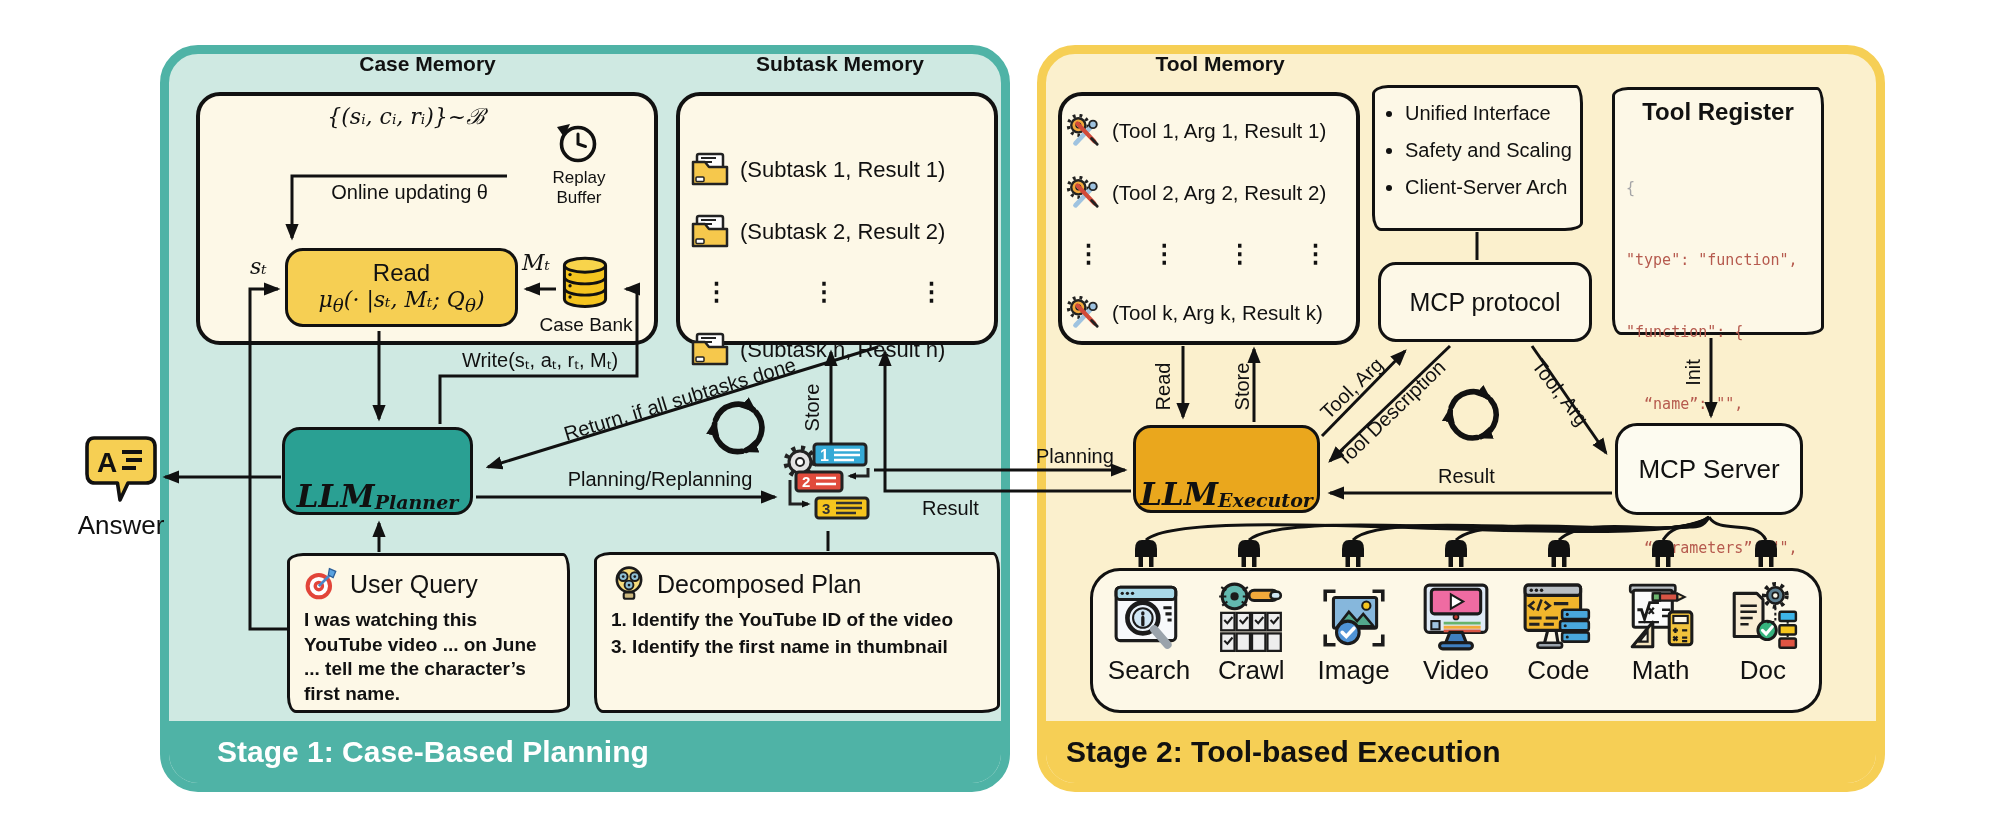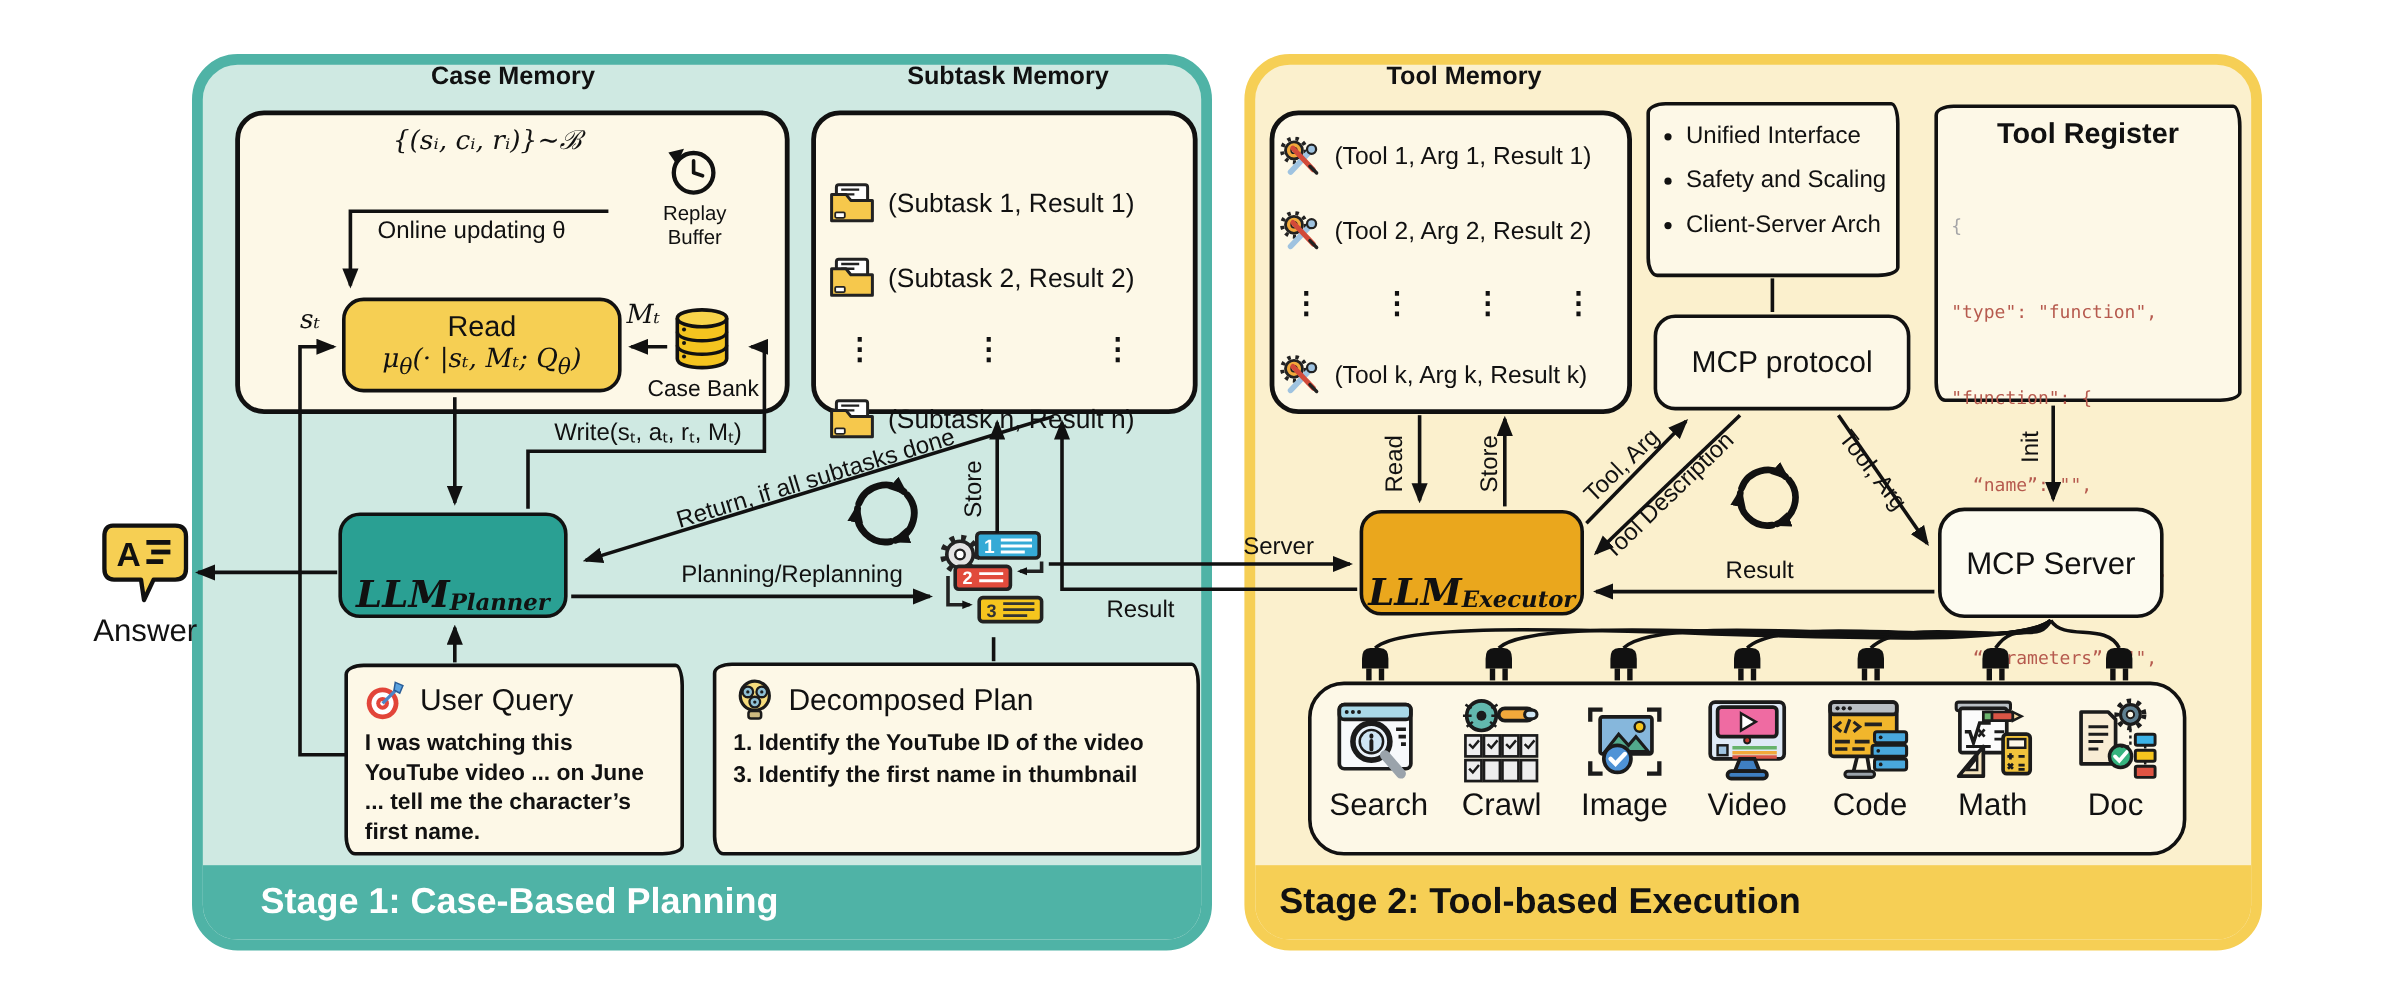--- a/index.html
+++ b/index.html
@@ -65,21 +65,21 @@
     <div class="panel-footer footer2">
         <span>Stage 2: Tool-based Execution</span>
       </div>
   </div>
 
   <div class="abs content panel-title" style="left:290px;top:52px;width:275px;">Case Memory</div>
   <div class="abs content panel-title" style="left:700px;top:52px;width:280px;">Subtask Memory</div>
 
   <div class="membox content" style="left:196px;top:92px;width:462px;height:253px;"></div>
   <div class="abs content serifmath" style="left:296px;top:100px;width:220px;text-align:center;font-size:22px;">{(sᵢ, cᵢ, rᵢ)}~ℬ</div>
-  <div class="abs content" style="left:298px;top:181px;width:190px;text-align:center;font-size:20px;">Online updating θ</div>
+  <div class="abs content" style="left:298px;top:181px;width:190px;text-align:right;font-size:20px;">Online updating θ</div>
 
   <div class="abs content" style="left:549px;top:114px;">
     <svg width="56" height="56" viewBox="0 0 56 56">
       <circle cx="29" cy="30" r="16.5" fill="none" stroke="#111" stroke-width="3.6"></circle>
       <path d="M29 30 V20 M29 30 L36.5 32.5" stroke="#111" stroke-width="3" stroke-linecap="round" fill="none"></path>
       <polygon points="8,13 21,10 15,23" fill="#111"></polygon>
     </svg>
   </div>
   <div class="abs content" style="left:538px;top:168px;width:82px;text-align:center;font-size:17px;line-height:1.15;white-space:pre-line;">Replay
 Buffer</div>
@@ -306,21 +306,21 @@
       <li>Unified Interface</li>
       <li>Safety and Scaling</li>
       <li>Client-Server Arch</li>
     </ul>
   </div>
 
   <div class="roundbox content" style="left:1378px;top:262px;width:214px;height:80px;background:#fdf8e7;font-size:25px;">
     <span>MCP protocol</span>
   </div>
 
-  <div class="wavy content" style="left:1612px;top:87px;width:256px;height:248px;">
+  <div class="wavy content" style="left:1612px;top:87px;width:212px;height:248px;">
     <div style="text-align:center;font-weight:700;font-size:24px;padding-top:8px;">Tool Register</div>
   </div>
   <div class="code content" style="left:1626px;top:128px;">
     <div class="muted">{</div>
     <div>"type": "function",</div>
     <div>"function": {</div>
     <div>  “name”: "",</div>
     <div>  "description": "",</div>
     <div>  “parameters”: "",</div>
     <div class="muted">  },</div>
@@ -331,21 +331,21 @@
     <span class="llm-main">LLM</span>
       <span class="llm-sub">Executor</span>
   </div>
 
   <div class="roundbox content" style="left:1615px;top:423px;width:188px;height:92px;background:#fdfbf0;font-size:26px;border-radius:22px;">
     <span>MCP Server</span>
   </div>
 
   <div class="lbl content rot" style="left:1128px;top:375px;width:70px;transform:rotate(-90deg);">Read</div>
   <div class="lbl content rot" style="left:1207px;top:375px;width:70px;transform:rotate(-90deg);">Store</div>
-  <div class="lbl content" style="left:1036px;top:445px;width:90px;">Server</div>
+  <div class="lbl content" style="left:1036px;top:445px;width:90px;">Planning</div>
   <div class="lbl content" style="left:1438px;top:465px;width:84px;">Result</div>
   <div class="lbl content rot" style="left:1300px;top:377px;width:104px;transform:rotate(-44deg);">Tool, Arg</div>
   <div class="lbl content rot" style="left:1306px;top:402px;width:170px;transform:rotate(-44deg);">Tool Description</div>
   <div class="lbl content rot" style="left:1508px;top:381px;width:104px;transform:rotate(52deg);">Tool, Arg</div>
   <div class="lbl content rot" style="left:1663px;top:361px;width:60px;transform:rotate(-90deg);">Init</div>
 
   <div class="abs content" style="left:1436px;top:376px;">
     <svg width="74" height="74" viewBox="0 0 80 80">
       <g fill="none" stroke="#111" stroke-width="6" stroke-linecap="round">
         <path d="M 16.5 33.4 A 25 25 0 0 1 56.1 22.9" marker-end="url(#ahs)"></path>

